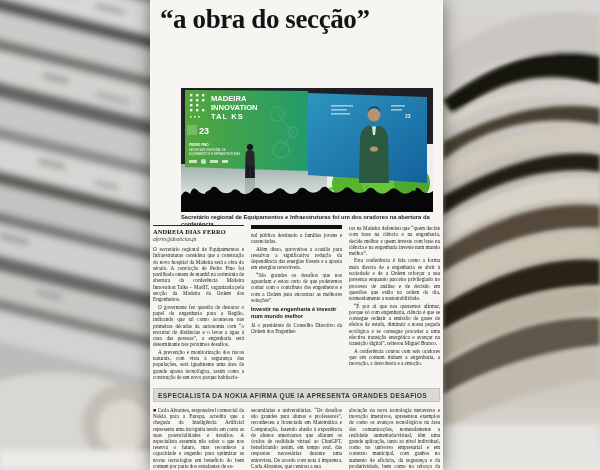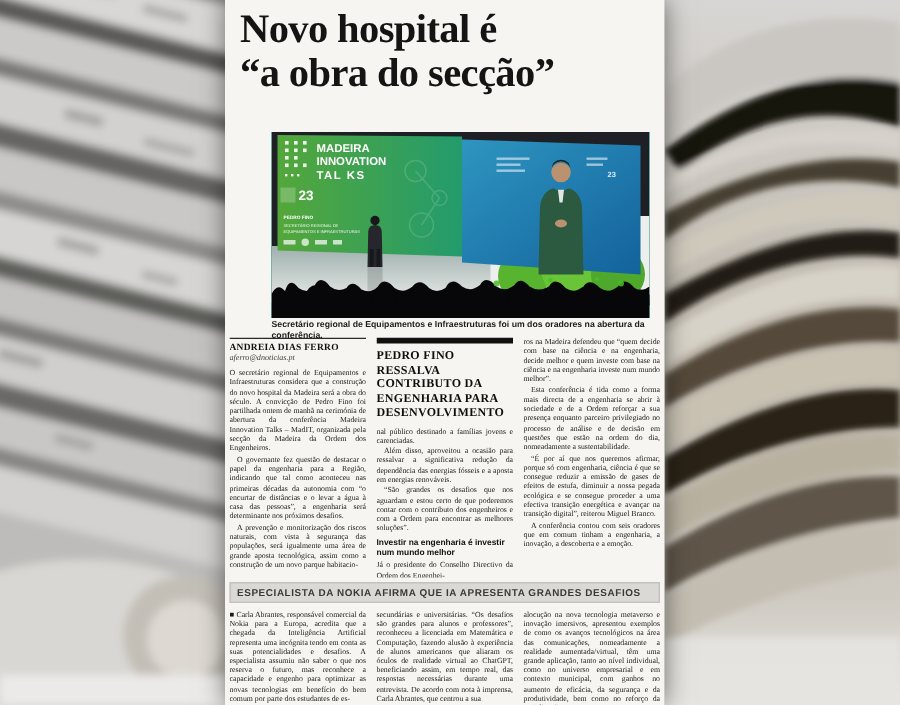--- a/index.html
+++ b/index.html
@@ -149,21 +149,20 @@
       <path d="M0,395 C50,365 110,350 157,345 L157,318 C105,315 50,334 0,365 Z" fill="#5e564a"></path>
       <path d="M0,430 C50,402 110,385 157,378 L157,350 C105,348 50,368 0,398 Z" fill="#c4beb2"></path>
       <rect y="425" width="157" height="45" fill="#e6e4e1" opacity=".9"></rect>
     </g>
   </svg>
 </div>
 
 <div class="page">
 
   <div class="headline">
-    <div>Novo hospital é</div>
     <div>“a obra do secção”</div>
   </div>
 
   <div class="photo">
     <svg viewBox="0 0 252 124">
       <defs>
         <linearGradient id="gGreen" x1="0" y1="0" x2="1" y2="0">
           <stop offset="0" stop-color="#54a73a"></stop>
           <stop offset="1" stop-color="#239b6d"></stop>
         </linearGradient>
@@ -273,21 +272,20 @@
     <div class="col">
       <div class="byline-rule"></div>
       <div class="byline">ANDREIA DIAS FERRO</div>
       <div class="byline-email">aferro@dnoticias.pt</div>
       <p class="bodytext">O secretário regional de Equipamentos e Infraestruturas considera que a construção do novo hospital da Madeira será a obra do século. A convicção de Pedro Fino foi partilhada ontem de manhã na cerimónia de abertura da conferência Madeira Innovation Talks – MadIT, organizada pela secção da Madeira da Ordem dos Engenheiros.</p>
       <p class="bodytext ind">O governante fez questão de destacar o papel da engenharia para a Região, indicando que tal como aconteceu nas primeiras décadas da autonomia com “o encurtar de distâncias e o levar a água à casa das pessoas”, a engenharia será determinante nos próximos desafios.</p>
       <p class="bodytext ind">A prevenção e monitorização dos riscos naturais, com vista à segurança das populações, será igualmente uma área de grande aposta tecnológica, assim como a construção de um novo parque habitacio-</p>
     </div>
     <div class="col">
       <div class="kicker-bar"></div>
-      <div class="kicker">PEDRO FINO RESSALVA CONTRIBUTO DA ENGENHARIA PARA DESENVOLVIMENTO</div>
       <p class="bodytext">nal público destinado a famílias jovens e carenciadas.</p>
       <p class="bodytext ind">Além disso, aproveitou a ocasião para ressalvar a significativa redução da dependência das energias fósseis e a aposta em energias renováveis.</p>
       <p class="bodytext ind">“São grandes os desafios que nos aguardam e estou certo de que poderemos contar com o contributo dos engenheiros e com a Ordem para encontrar as melhores soluções”.</p>
       <div class="subhead">Investir na engenharia é investir num mundo melhor</div>
       <p class="bodytext">Já o presidente do Conselho Directivo da Ordem dos Engenhei-</p>
     </div>
     <div class="col">
       <p class="bodytext">ros na Madeira defendeu que “quem decide com base na ciência e na engenharia, decide melhor e quem investe com base na ciência e na engenharia investe num mundo melhor”.</p>
       <p class="bodytext ind">Esta conferência é tida como a forma mais directa de a engenharia se abrir à sociedade e de a Ordem reforçar a sua presença enquanto parceiro privilegiado no processo de análise e de decisão em questões que estão na ordem do dia, nomeadamente a sustentabilidade.</p>
       <p class="bodytext ind">“É por aí que nos queremos afirmar, porque só com engenharia, ciência é que se consegue reduzir a emissão de gases de efeitos de estufa, diminuir a nossa pegada ecológica e se consegue proceder a uma efectiva transição energética e avançar na transição digital”, reiterou Miguel Branco.</p>

